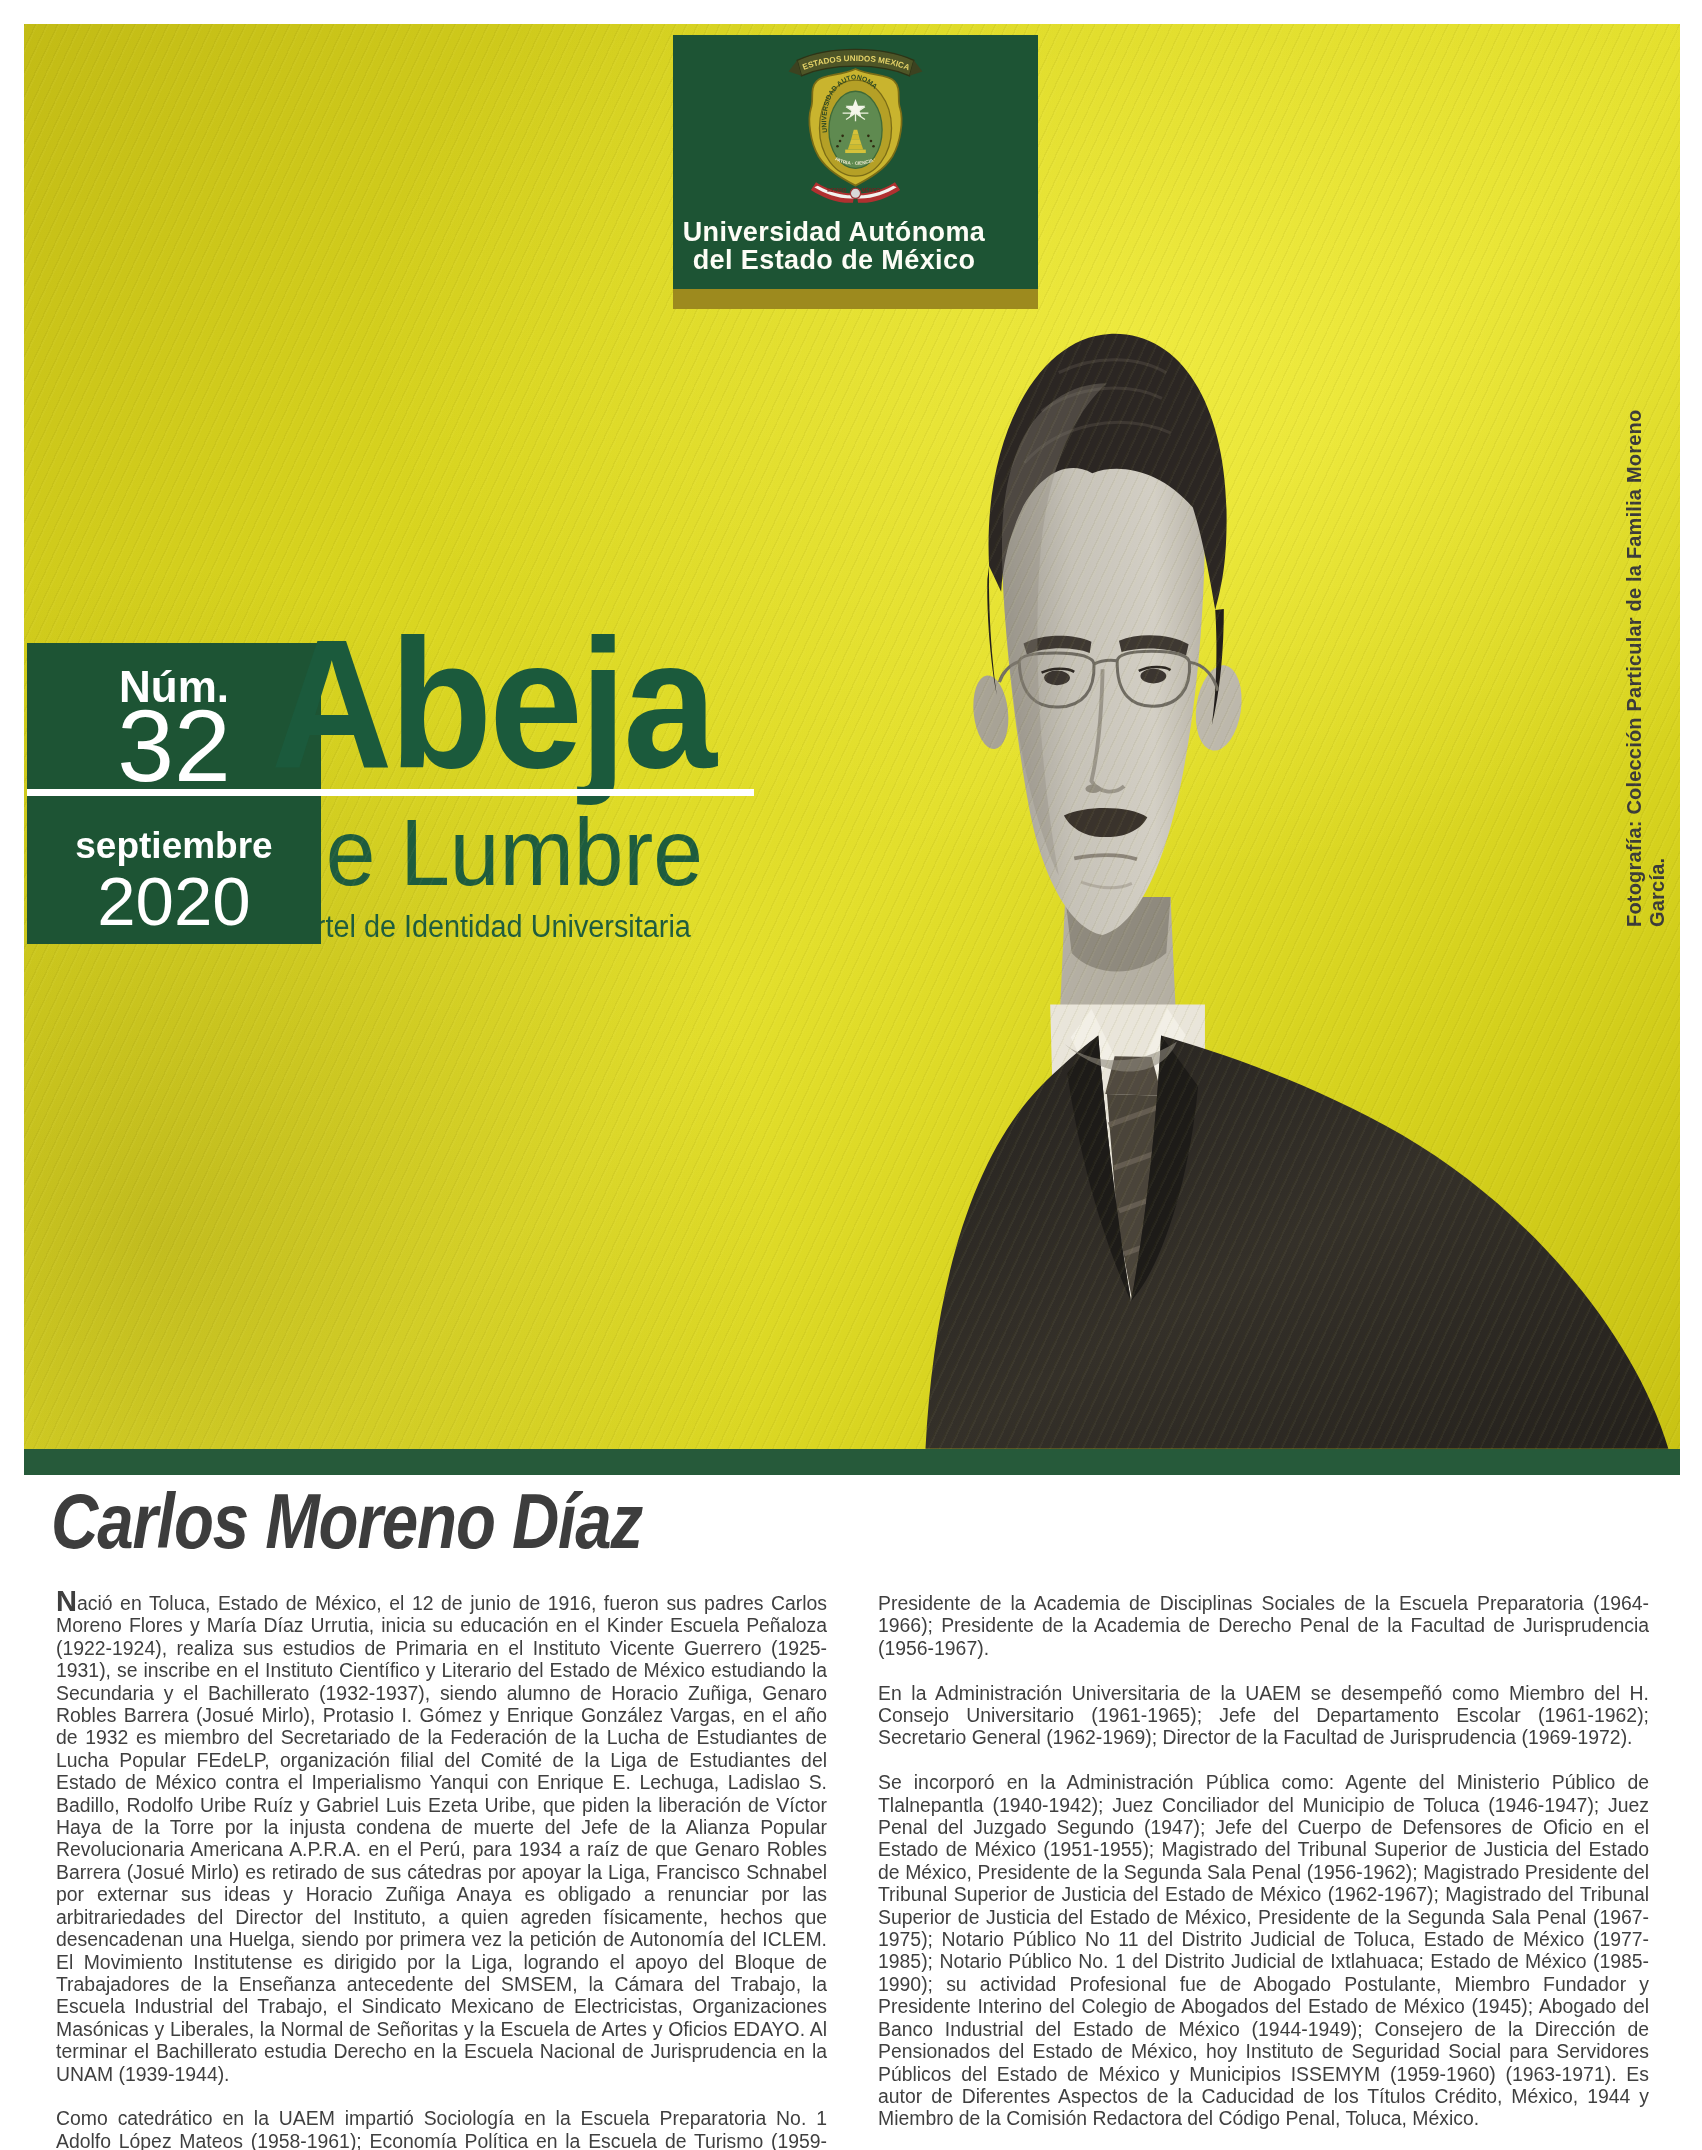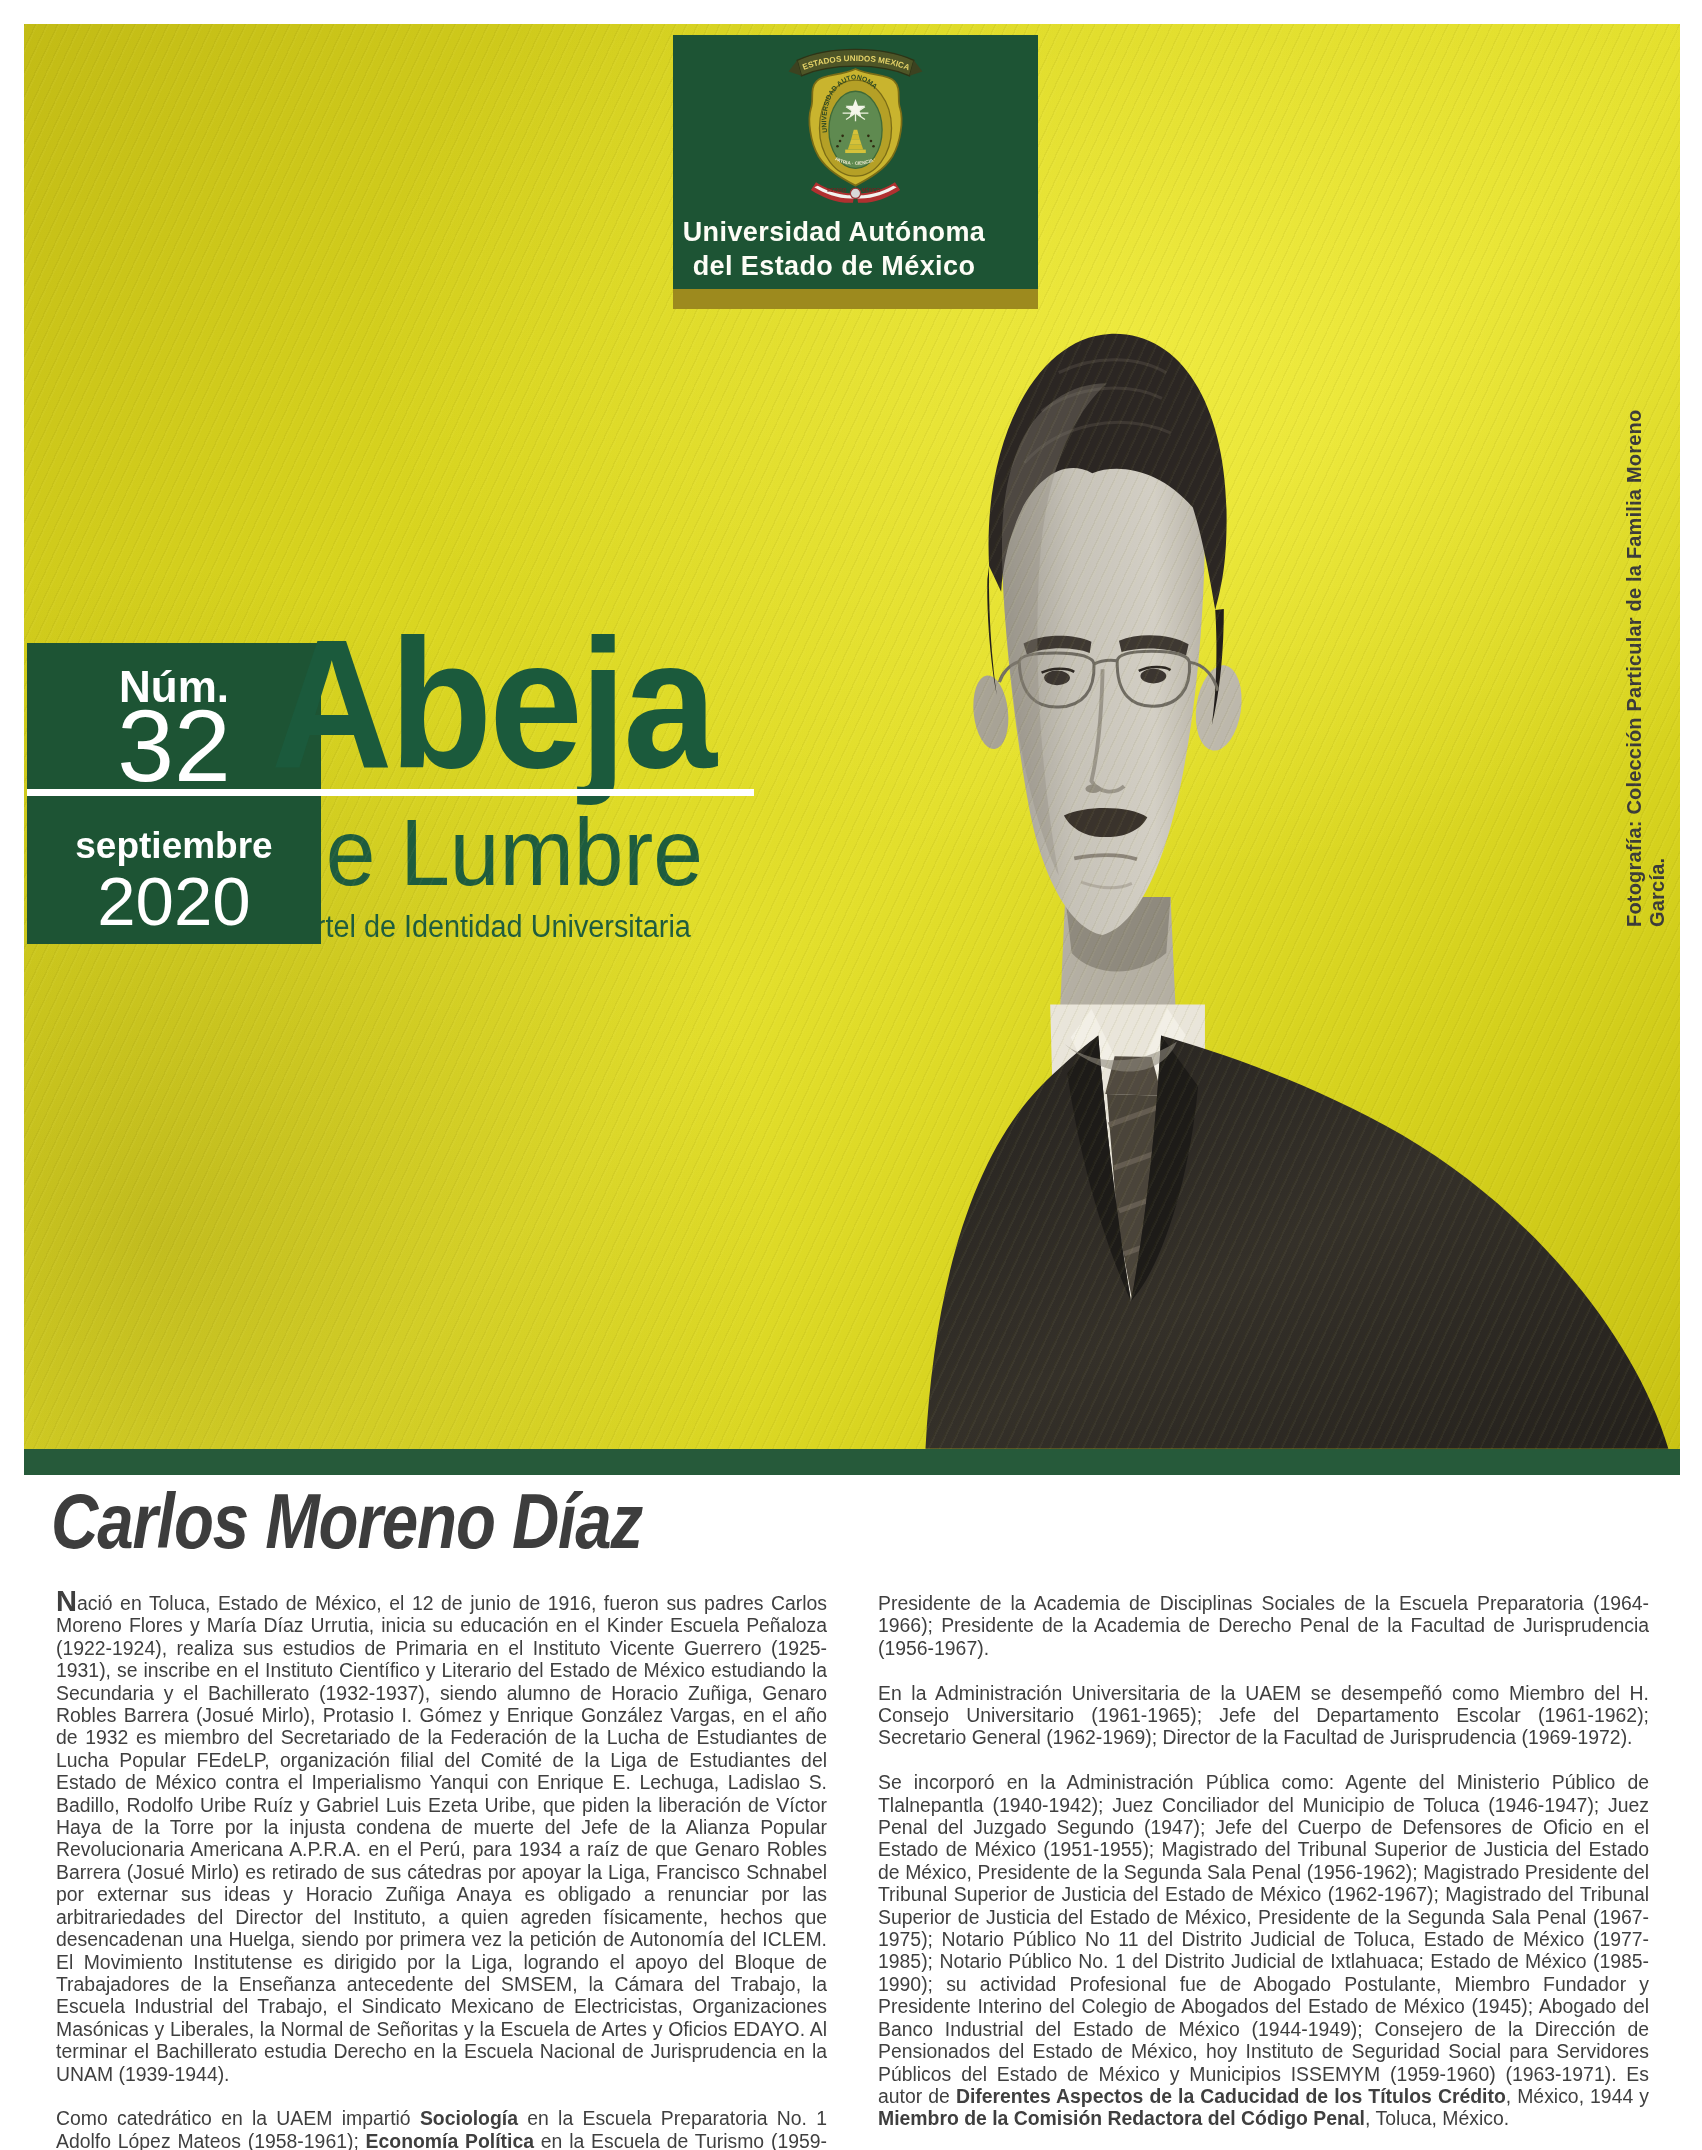--- a/index.html
+++ b/index.html
@@ -14,21 +14,21 @@
       linear-gradient(135deg,#c2bb15 0%, #d8d41f 28%, #e3df2c 55%, #d5d11d 80%, #c9c314 100%);}
   .poster::after{content:"";position:absolute;inset:0;opacity:.18;
       background:repeating-linear-gradient(115deg, rgba(90,85,0,.35) 0 1.3px, rgba(255,255,160,.25) 1.3px 3px, rgba(90,85,0,0) 3px 10px);}
 
   
   .header-box{position:absolute;left:649px;top:10.8px;width:365px;height:254px;background:#1d5434;z-index:4;}
   .header-gold{position:absolute;left:649px;top:265px;width:365px;height:20px;background:#9d8a1e;z-index:4;}
   .seal{position:absolute;left:113px;top:9.5px;width:139px;height:164px;}
   .uni-name{position:absolute;left:0;width:322px;text-align:center;color:#fdfdf6;font-weight:bold;
             font-size:27px;letter-spacing:0.4px;line-height:1;}
-  .uni-name.l1{top:184px;} .uni-name.l2{top:218px;}
+  .uni-name.l1{top:184px;} .uni-name.l2{top:212px;}
 
   
   .num-box{position:absolute;left:3px;top:619px;width:294px;height:301px;background:#1d5434;z-index:3;color:#ffffff;}
   .num-label{position:absolute;top:22.4px;width:100%;text-align:center;font-weight:bold;font-size:44px;line-height:1;}
   .num-number{position:absolute;top:52px;width:100%;text-align:center;font-weight:100;font-size:102px;line-height:1;}
   .num-month{position:absolute;top:184px;width:100%;text-align:center;font-weight:bold;font-size:37px;line-height:1;}
   .num-year{position:absolute;top:224px;width:100%;text-align:center;font-weight:100;font-size:69px;line-height:1;}
   .title-rule{position:absolute;left:3px;top:765px;width:727px;height:6.9px;background:#ffffff;z-index:5;}
 
   
@@ -49,21 +49,21 @@
 
   
   .band{position:absolute;left:24px;top:1449px;width:1656px;height:26px;background:#265a3a;}
 
   
   .heading{position:absolute;left:51px;top:1483px;color:#3d3d3d;font-weight:bold;font-style:italic;
            font-size:77px;line-height:1;letter-spacing:-1.3px;transform:scaleX(.85);transform-origin:left top;}
   .col{position:absolute;top:1592px;width:771px;color:#3f3f3f;font-size:19.4px;line-height:22.4px;
        text-align:justify;}
   .col p{margin:0 0 22.4px 0;}
-  .col .b{font-weight:bold;margin-top:39px;}
+  .col .b{font-weight:normal;margin-top:39px;}
   .col .cap{font-weight:bold;font-size:1.5em;line-height:0;vertical-align:-0.04em;}
   .col-left{left:56px;} .col-right{left:878px;}
 </style>
 </head>
 <body>
 
 <div class="page">
 
   <div class="poster">
 

